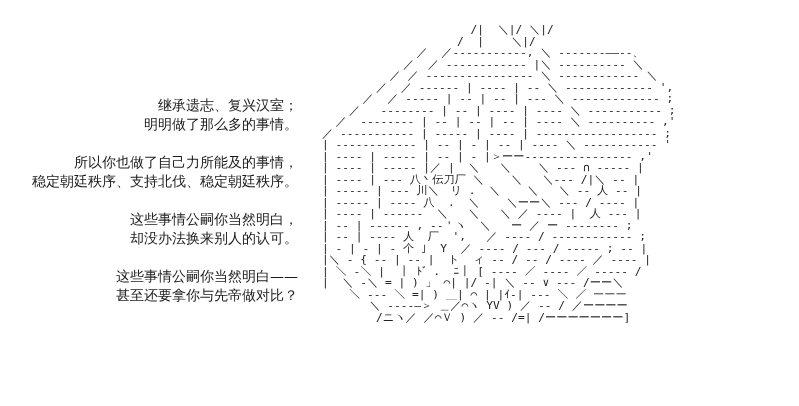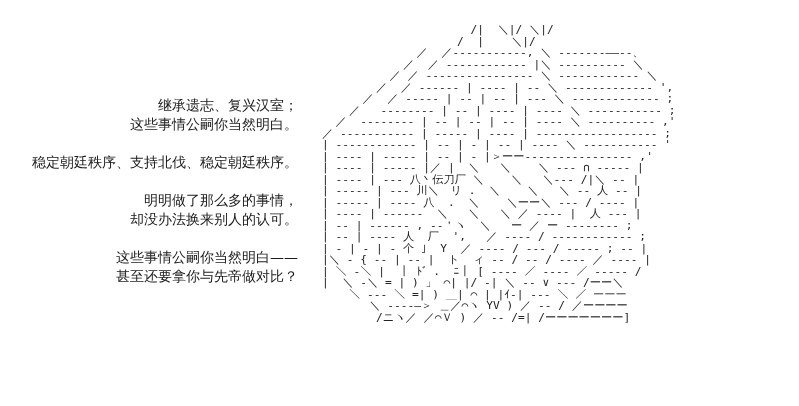--- a/index.html
+++ b/index.html
@@ -59,29 +59,30 @@
   }
 </style>
 </head>
 <body>
 
 <div id="stage">
 
   <div id="dialogue">
     <div class="dlg-block">
       <span class="dlg-line">继承遗志、复兴汉室；</span>
-      <span class="dlg-line">这些事情公嗣你当然明白。</span>
+      <span class="dlg-line">明明做了那么多的事情。</span>
     </div>
     <span class="dlg-gap"></span>
     <div class="dlg-block">
+      <span class="dlg-line">所以你也做了自己力所能及的事情，</span>
       <span class="dlg-line">稳定朝廷秩序、支持北伐、稳定朝廷秩序。</span>
     </div>
     <span class="dlg-gap"></span>
     <div class="dlg-block">
-      <span class="dlg-line">明明做了那么多的事情，</span>
+      <span class="dlg-line">这些事情公嗣你当然明白，</span>
       <span class="dlg-line">却没办法换来别人的认可。</span>
     </div>
     <span class="dlg-gap"></span>
     <div class="dlg-block">
       <span class="dlg-line">这些事情公嗣你当然明白——</span>
       <span class="dlg-line">甚至还要拿你与先帝做对比？</span>
     </div>
   </div>
 
   <pre id="ascii-art">                      /|  ＼|/ ＼|/            

